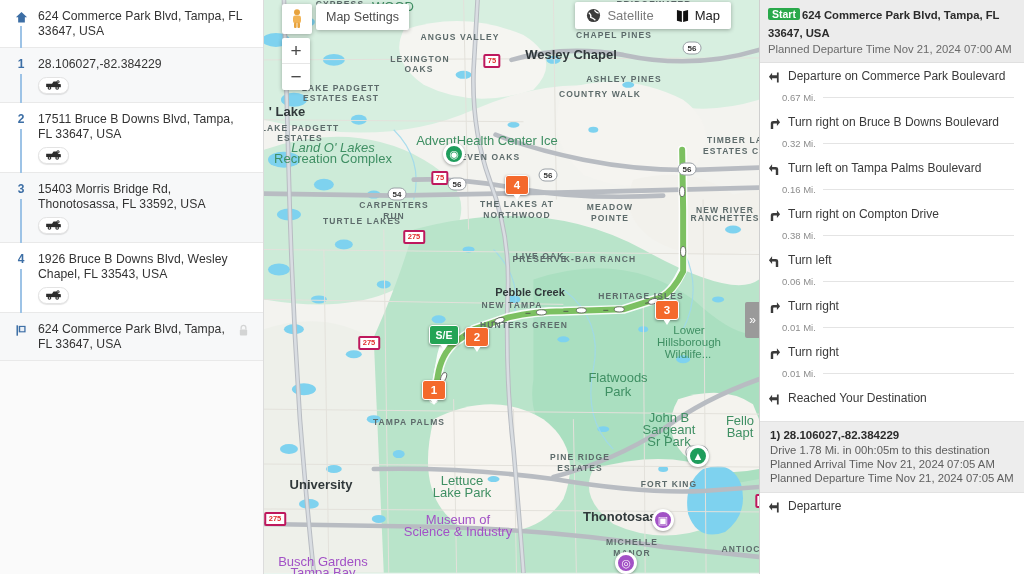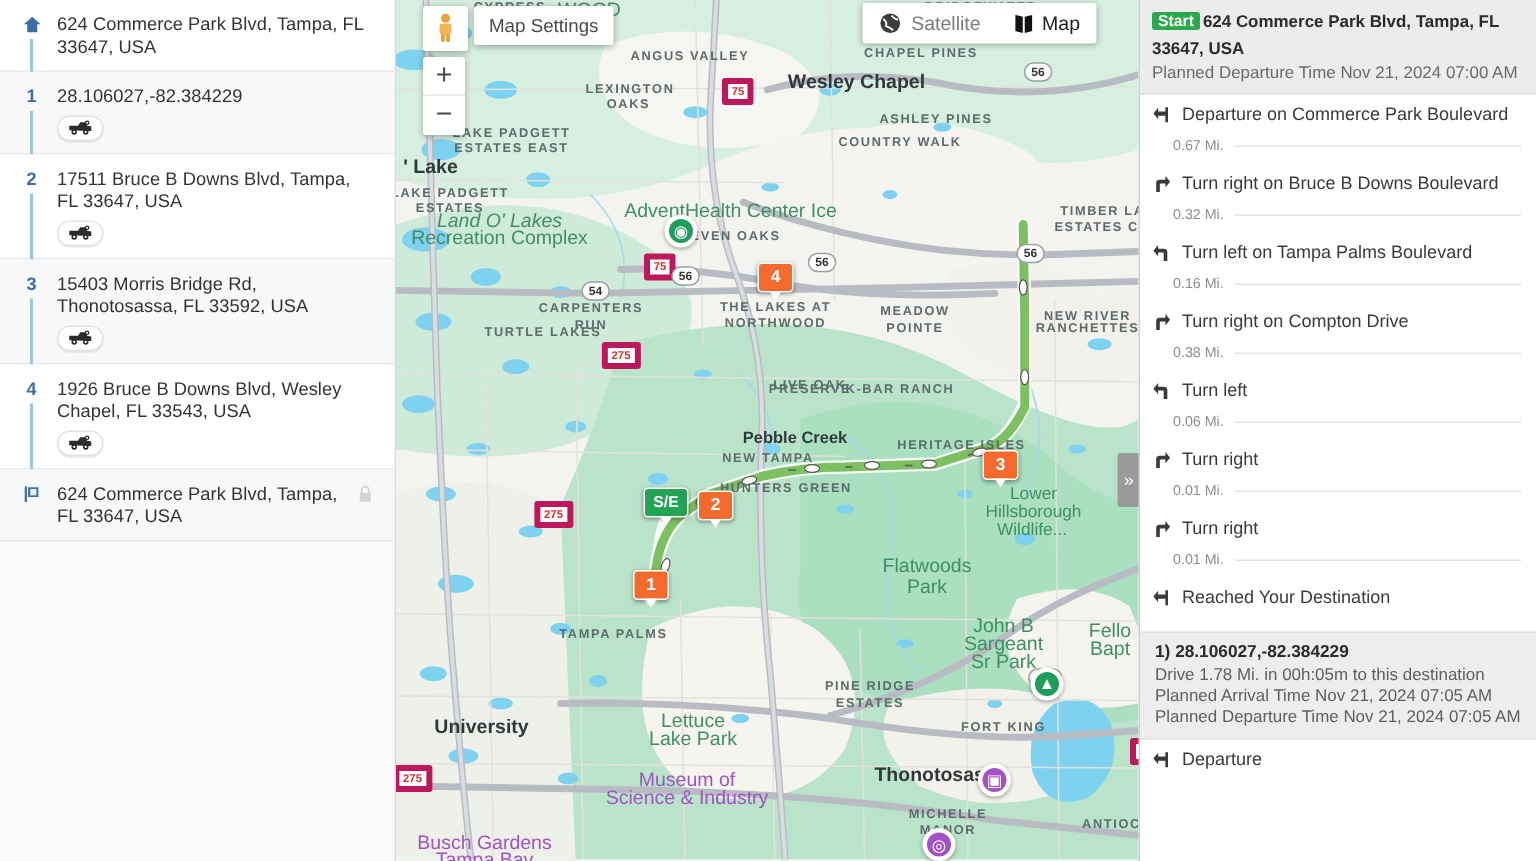--- a/index.html
+++ b/index.html
@@ -147,21 +147,21 @@
   }
   .shield {
     position: absolute; transform: translate(-50%,-50%);
     font-size: 8px; font-weight: bold; color: #333;
     background: #fff; border: 1px solid #9aa0a6; border-radius: 8px;
     padding: 0 4px; line-height: 11px;
   }
   .shield-i {
     position: absolute; transform: translate(-50%,-50%);
     font-size: 7.5px; font-weight: bold; color: #e02b2b;
-    background: #fff; border: 4px solid #be185d; border-radius: 2px;
+    background: #fff; border: 2px solid #be185d; border-radius: 2px;
     padding: 0 2.5px; line-height: 10px;
   }
 
   
   #panel-toggle {
     position: absolute; right: -1px; top: 302px;
     width: 15px; height: 36px;
     background: #9a9a9a; color: #fff;
     display: flex; align-items: center; justify-content: center;
     font-size: 12px; z-index: 40; cursor: pointer;

